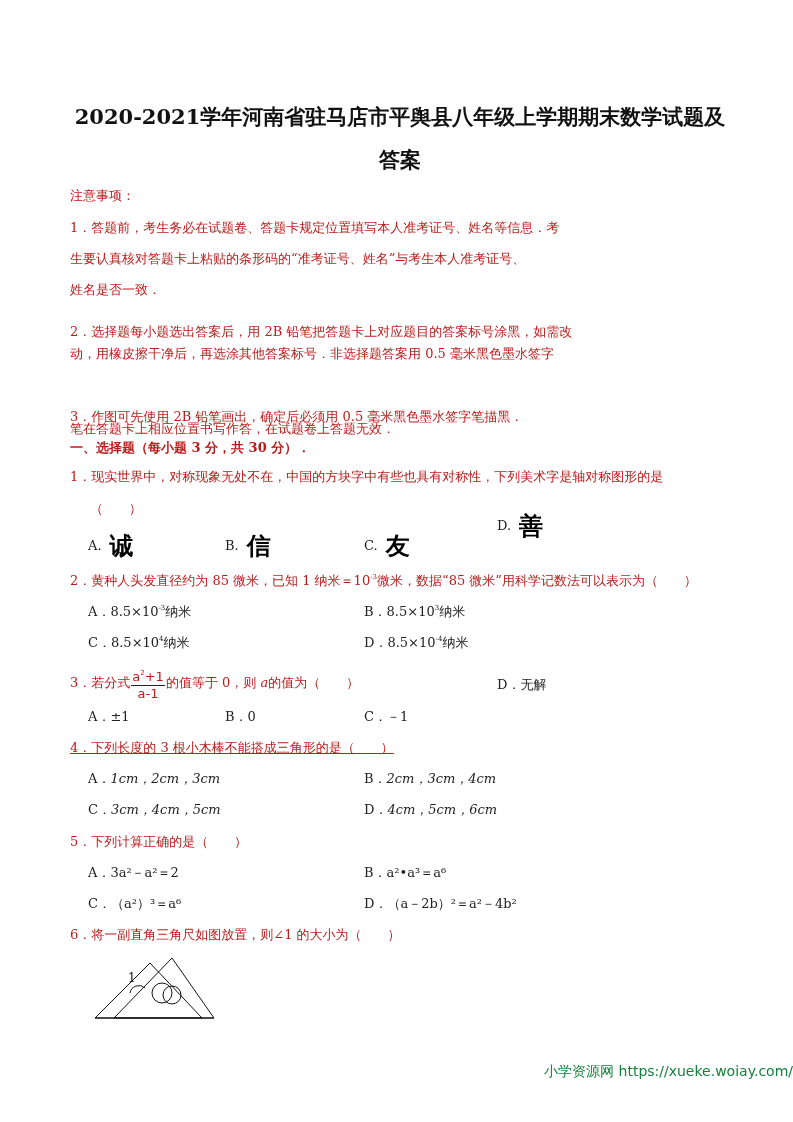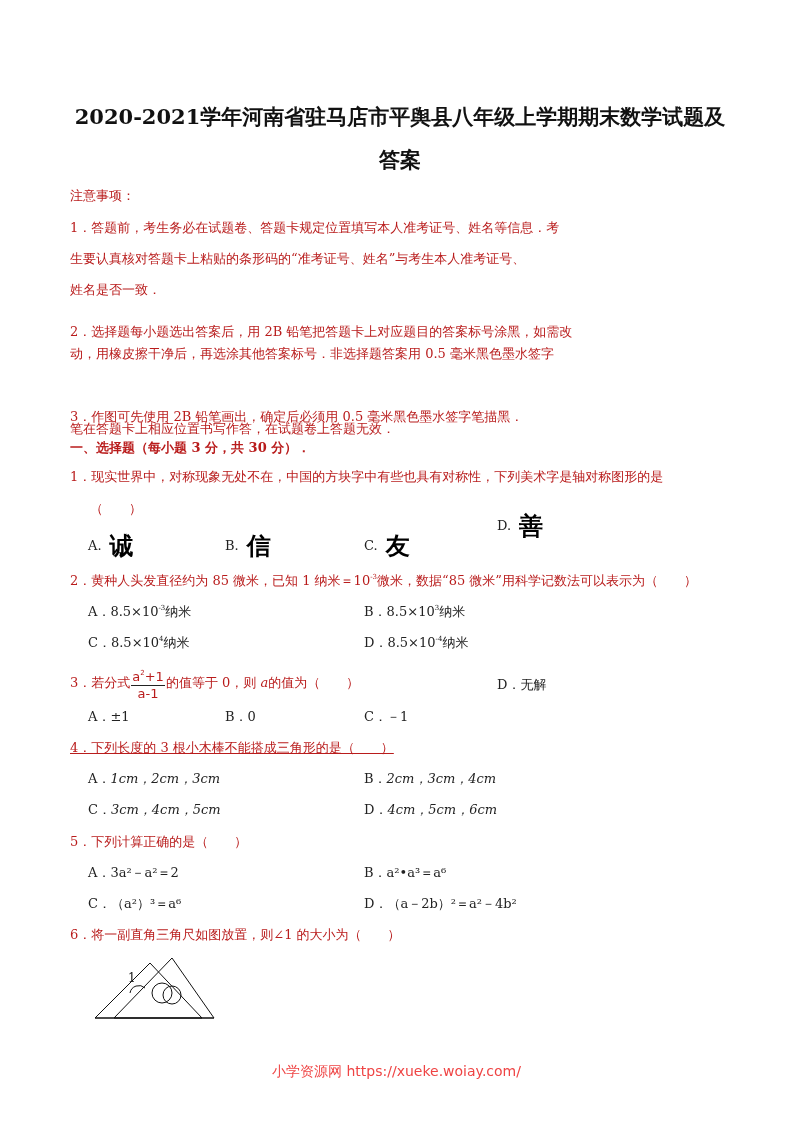--- a/index.html
+++ b/index.html
@@ -13,22 +13,22 @@
   .line { position: absolute; left: 70px; font-size: 13px; white-space: nowrap; color: #b91c1c; }
   .bold { font-weight: bold; }
   .opt { position: absolute; font-size: 13px; white-space: nowrap; color: #222; text-align: right; }
   .big-char { font-family: "DejaVu Sans", "Liberation Sans", sans-serif; font-size: 24px; font-weight: bold; vertical-align: middle; margin-left: 8px; color: #000; }
   sup { font-size: 7px; vertical-align: 6px; }
   .it { font-style: italic; }
   .frac { display: inline-block; vertical-align: middle; text-align: center; font-family: "DejaVu Sans", "Liberation Sans", sans-serif; font-size: 13px; margin: 0 1px; }
   .frac .num { display: block; border-bottom: 1px solid #222; padding: 0 1px; line-height: 16px; }
   .frac .den { display: block; line-height: 16px; }
   .figure { position: absolute; left: 90px; top: 955px; width: 135px; height: 70px; }
-  .footer { position: absolute; left: 0; width: 793px; top: 1063px; text-align: center;
-            font-family: "DejaVu Sans", "Liberation Sans", sans-serif; font-size: 14px; color: #ef4444; }
+  .footer { position: absolute; left: 0; width: 793px; top: 1063px; text-align: right;
+            font-family: "DejaVu Sans", "Liberation Sans", sans-serif; font-size: 14px; color: #15803d; }
 </style>
 </head>
 <body>
 
 <div class="page">
 
   <div class="title t1">2020-2021学年河南省驻马店市平舆县八年级上学期期末数学试题及</div>
   <div class="title t2">答案</div>
 
   <div class="line" style="top:187px;">注意事项：</div>

